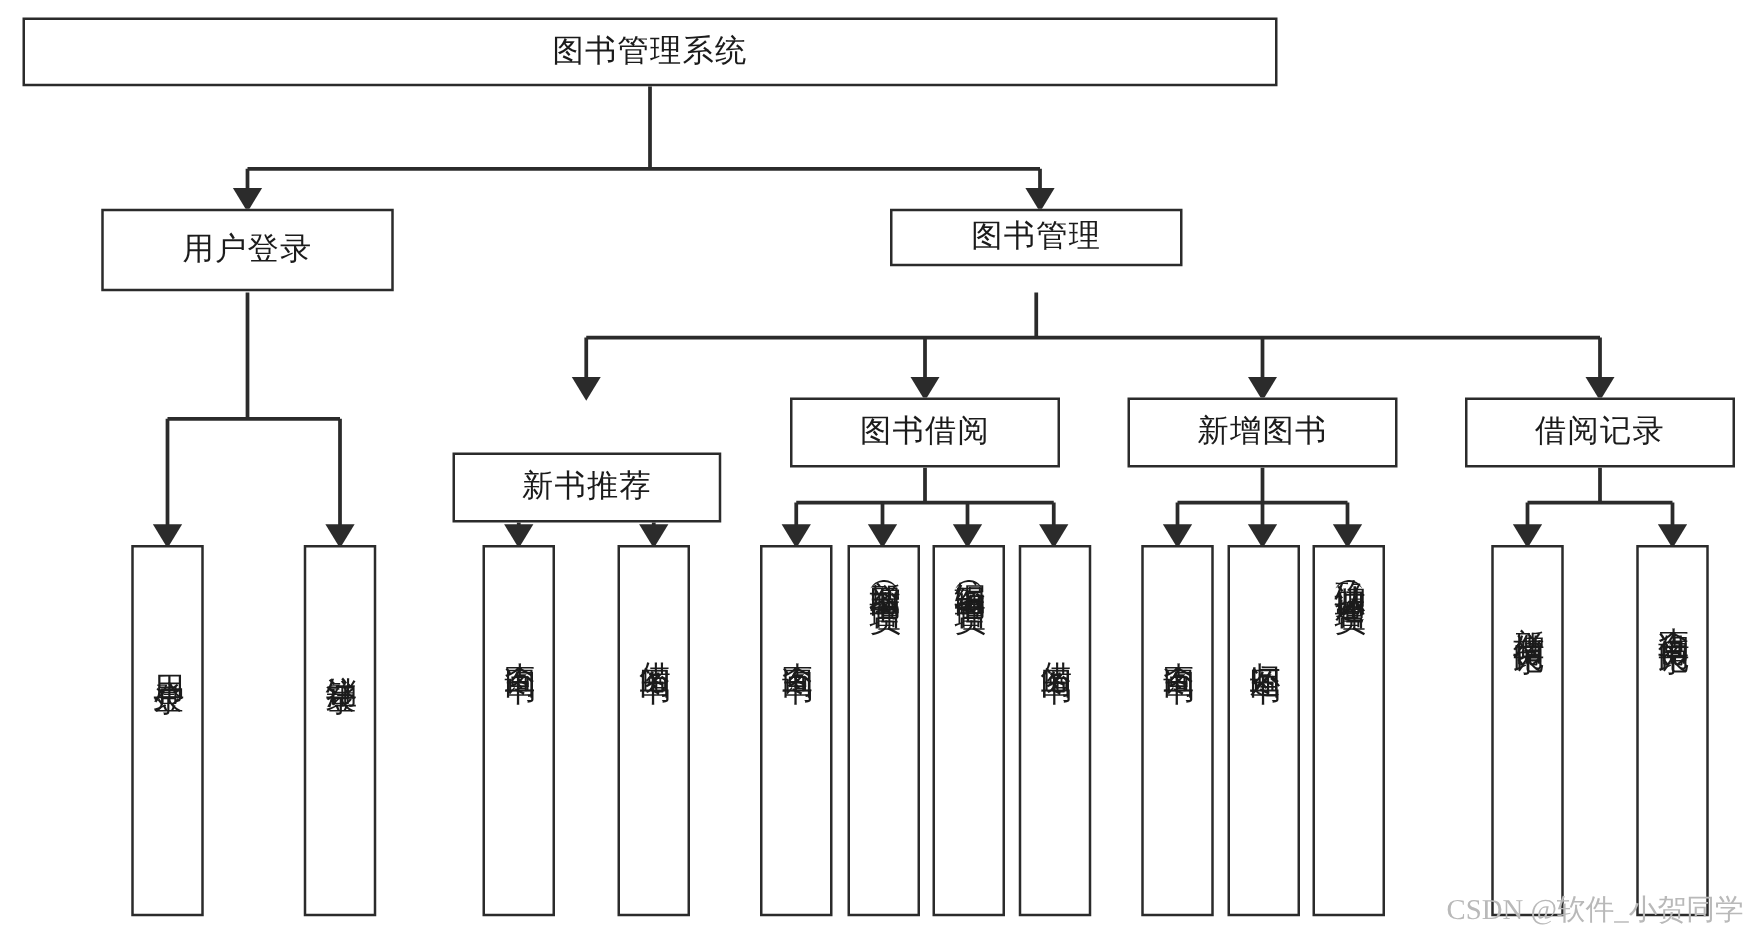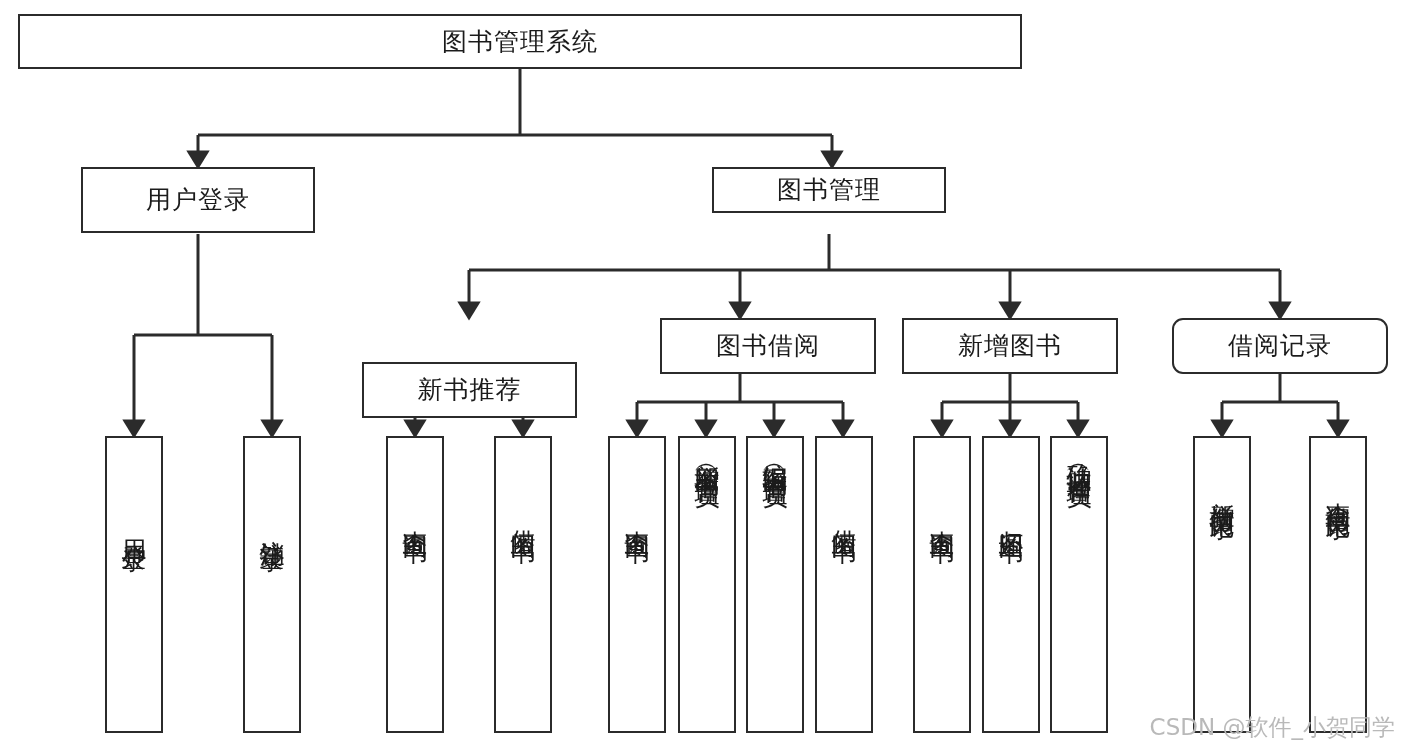--- a/index.html
+++ b/index.html
@@ -10,20 +10,21 @@
   }
   body {
     font-family: "DejaVu Sans", "Liberation Sans", sans-serif;
   }
   #diagram-root {
     position: relative;
     width: 1405px;
     height: 747px;
     background: #ffffff;
     overflow: hidden;
+    font-family: Liberation Serif, serif;
   }
   #edge-layer {
     position: absolute;
     left: 0;
     top: 0;
     width: 1405px;
     height: 747px;
     pointer-events: none;
   }
   .node {
@@ -140,29 +141,29 @@
   </div>
 
   <div class="node h" style="left:712px; top:167px; width:234px; height:46px;">
     <span class="node-label">图书管理</span>
   </div>
 
   <div class="node h" style="left:362px; top:318px; width:215px; height:56px;margin-top:44px;">
     <span class="node-label">新书推荐</span>
   </div>
 
-  <div class="node h" style="left:660px; top:318px; width:216px; height:56px;">
+  <div class="node h" style="left:632px; top:318px; width:216px; height:56px;">
     <span class="node-label">图书借阅</span>
   </div>
 
   <div class="node h" style="left:902px; top:318px; width:216px; height:56px;">
     <span class="node-label">新增图书</span>
   </div>
 
-  <div class="node h" style="left:1172px; top:318px; width:216px; height:56px;border-radius:11px;">
+  <div class="node h" style="left:1172px; top:318px; width:216px; height:56px;">
     <span class="node-label">借阅记录</span>
   </div>
 
   <div class="node v" style="left:105px; top:436px; width:58px; height:297px; padding-top:82px;">
     <span class="node-label">用户登录</span>
   </div>
 
   <div class="node v" style="left:243px; top:436px; width:58px; height:297px; padding-top:82px;">
     <span class="node-label">注销登录</span>
   </div>

